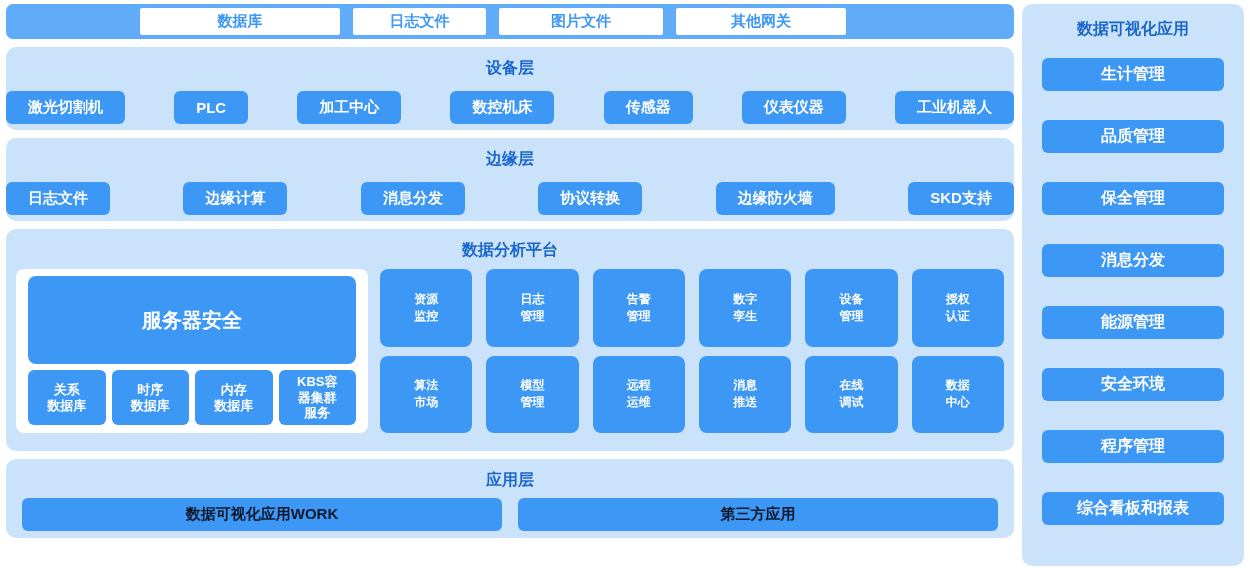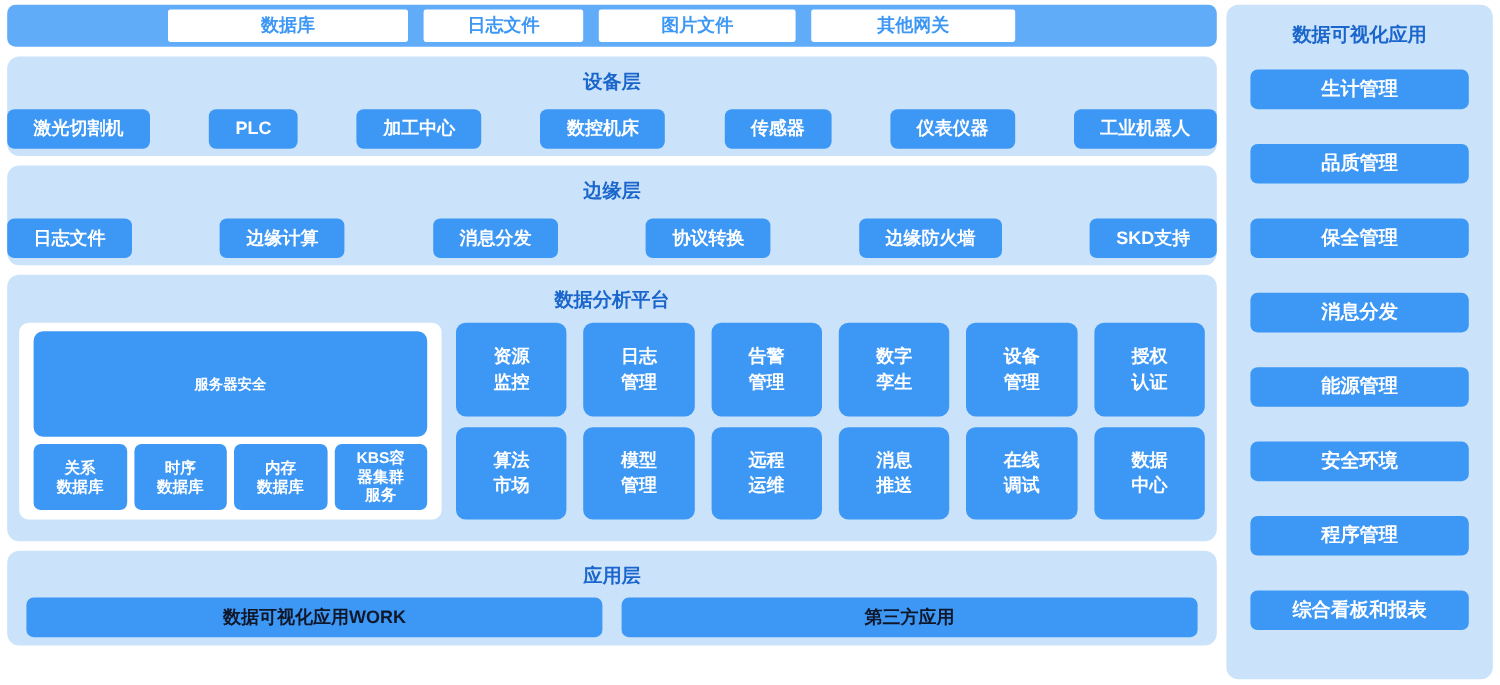--- a/index.html
+++ b/index.html
@@ -30,30 +30,30 @@
     font-size:15px; border-radius:6px; display:flex; align-items:center;
     justify-content:center; padding:0 22px; cursor:pointer;}
   .layer.sm{height:83px;}
 
   
   .layer.platform{height:222px;}
   .platform-body{display:flex; padding:8px 10px 0; height:172px;}
   .server-panel{width:352px; background:var(--white); border-radius:8px;
     padding:7px 12px 8px; display:flex; flex-direction:column;}
   .server-box{height:88px; background:var(--button_blue); border-radius:8px;
-    color:#fff; font-weight:700; font-size:12px; display:flex;
+    color:#fff; font-weight:700; font-size:20px; display:flex;
     align-items:center; justify-content:center; margin-bottom:6px; cursor:pointer;}
   .db-row{display:flex; gap:6px; flex:1;}
   .db-chip{flex:1; background:var(--button_blue); border-radius:6px; color:#fff;
     font-weight:700; font-size:13px; line-height:1.2; white-space:pre-line;
     display:flex; align-items:center; justify-content:center; text-align:center; cursor:pointer;}
   .grid{flex:1; margin-left:12px; display:grid;
     grid-template-columns:repeat(6,1fr); grid-auto-rows:1fr; gap:9px 14px;}
   .cell{background:var(--button_blue); border-radius:8px; color:#fff;
-    font-weight:700; font-size:15px; line-height:1.4; white-space:pre-line;
+    font-weight:700; font-size:12px; line-height:1.4; white-space:pre-line;
     display:flex; align-items:center; justify-content:center; text-align:center; cursor:pointer;}
 
   
   .layer.app{height:79px;}
   .app-row{display:flex; gap:16px; padding:0 16px; margin-top:7px;}
   .app-btn{flex:1; height:33px; background:var(--button_blue); border-radius:6px;
     color:#0f172a; font-weight:700; font-size:15px; display:flex;
     align-items:center; justify-content:center; cursor:pointer;}
 
   

